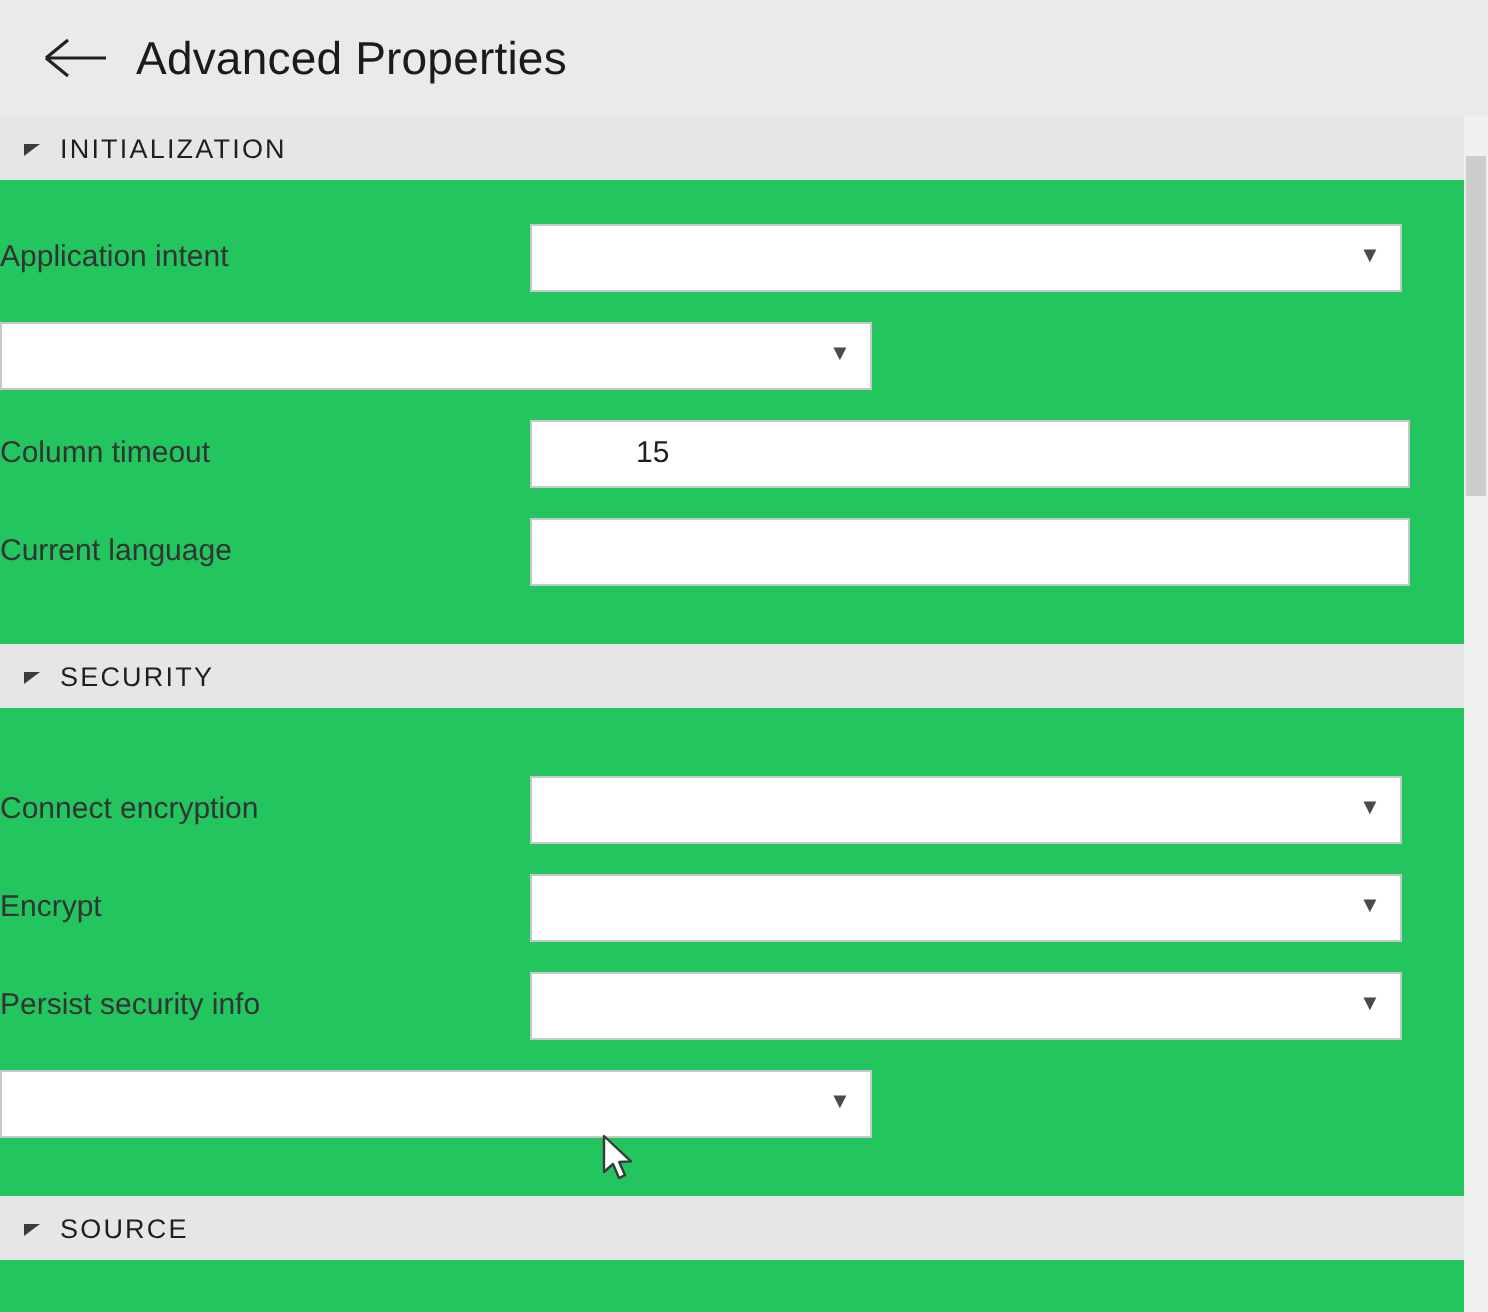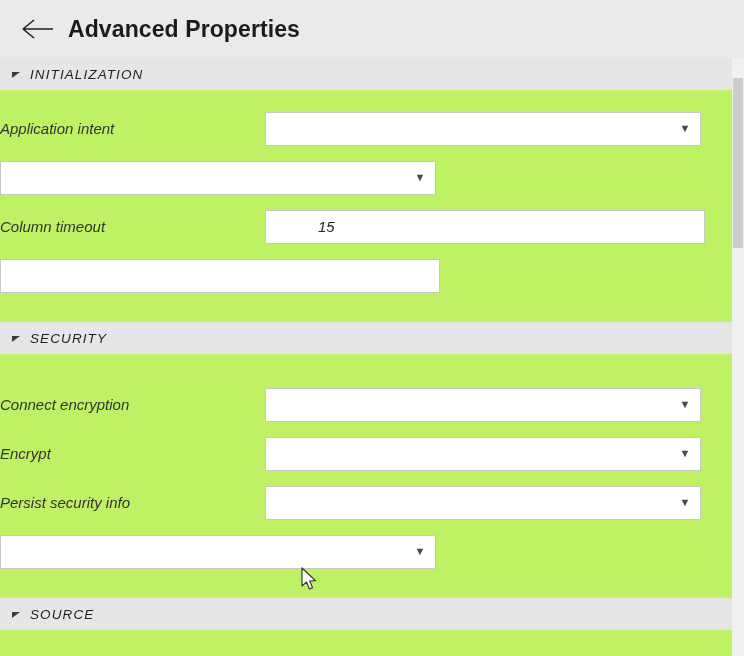--- a/index.html
+++ b/index.html
@@ -30,36 +30,35 @@
     height: 44px;
     display: flex;
     align-items: center;
     justify-content: center;
     cursor: pointer;
     flex: 0 0 auto;
   }
   .back-btn svg { display: block; }
   .header-title {
     font-size: 23px;
-    font-weight: bold;
+    font-weight: normal;
     color: #1b1b1b;
     margin-left: 8px;
     letter-spacing: 0.1px;
   }
 
   
   .content {
     position: absolute;
     top: 58px;
     left: 0;
     right: 0;
     bottom: 0;
     overflow: hidden;
-    background: #bef264;
-    font-style: italic;
+    background: #22c55e;
   }
   .scroll-area {
     position: absolute;
     top: 0;
     left: 0;
     right: 12px;
     bottom: 0;
     overflow: hidden;
   }
 
@@ -213,20 +212,21 @@
       </div>
 
       <div class="row">
         <div class="row-label">Column timeout</div>
         <div class="field text">
           <span class="field-value">15</span>
         </div>
       </div>
 
       <div class="row">
+        <div class="row-label">Current language</div>
         <div class="field text">
           <span class="field-value"></span>
         </div>
       </div>
 
       <div class="spacer-md"></div>
     </div>
 
     <div class="section-header">
       <span class="section-arrow">

